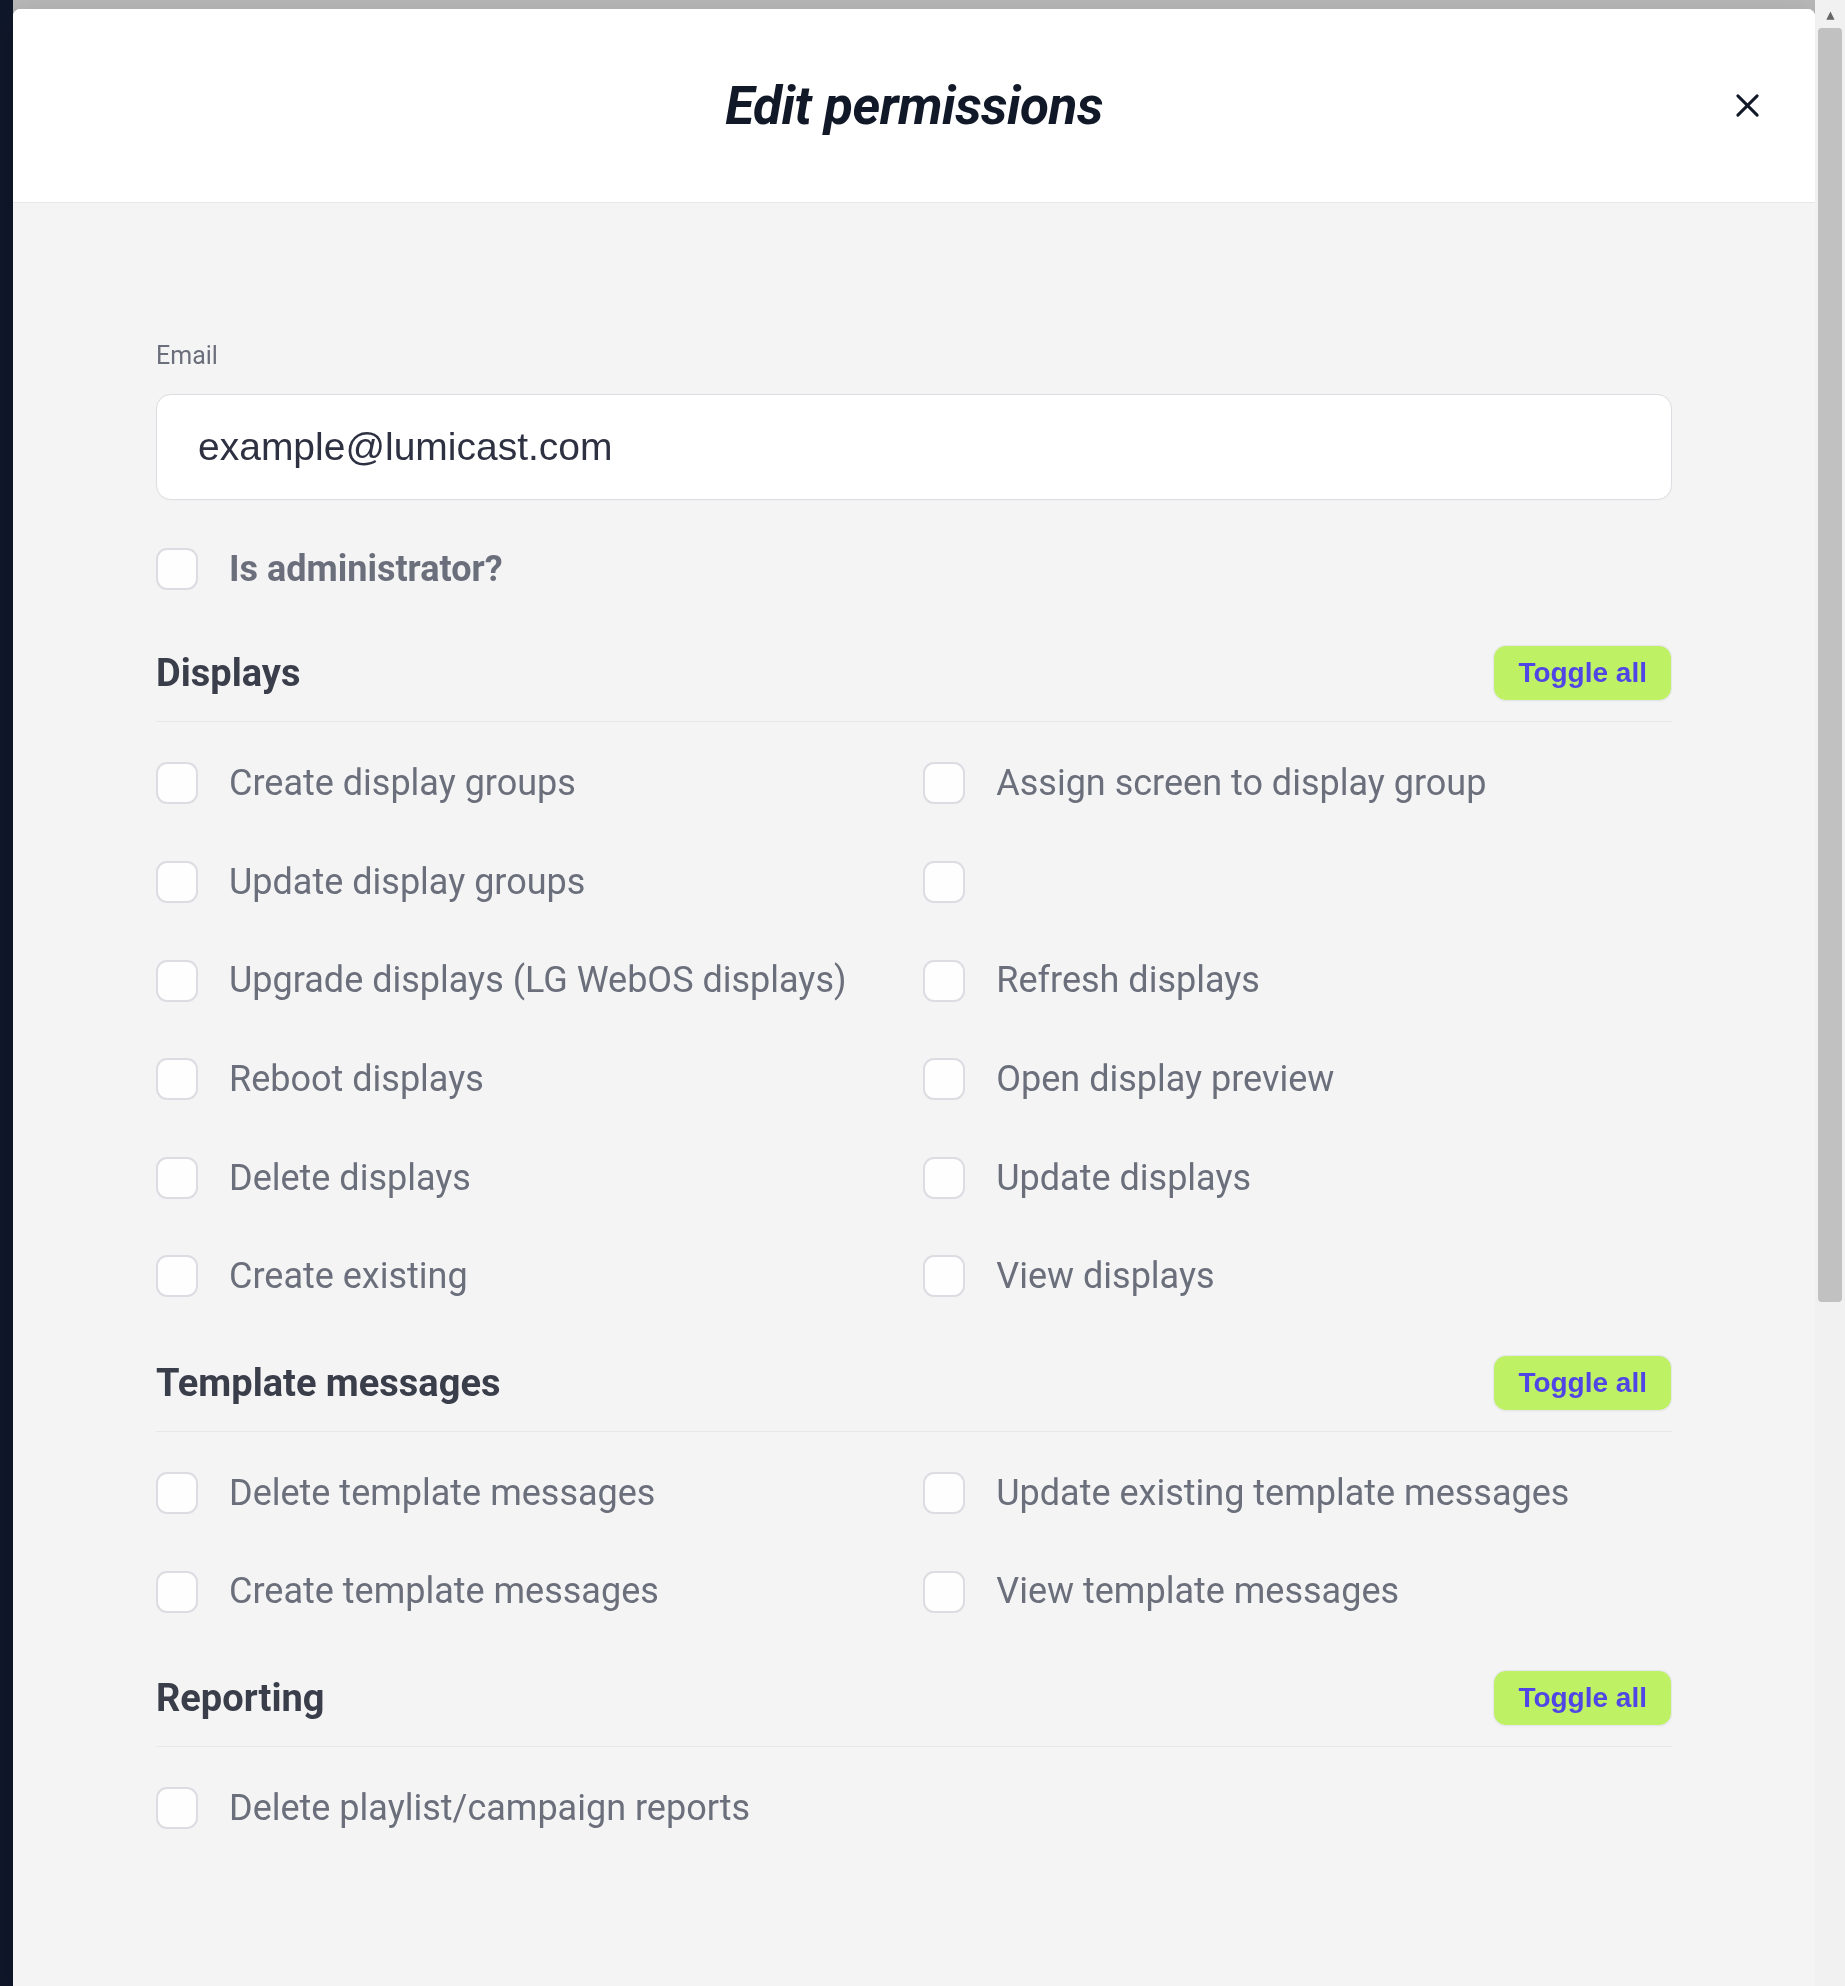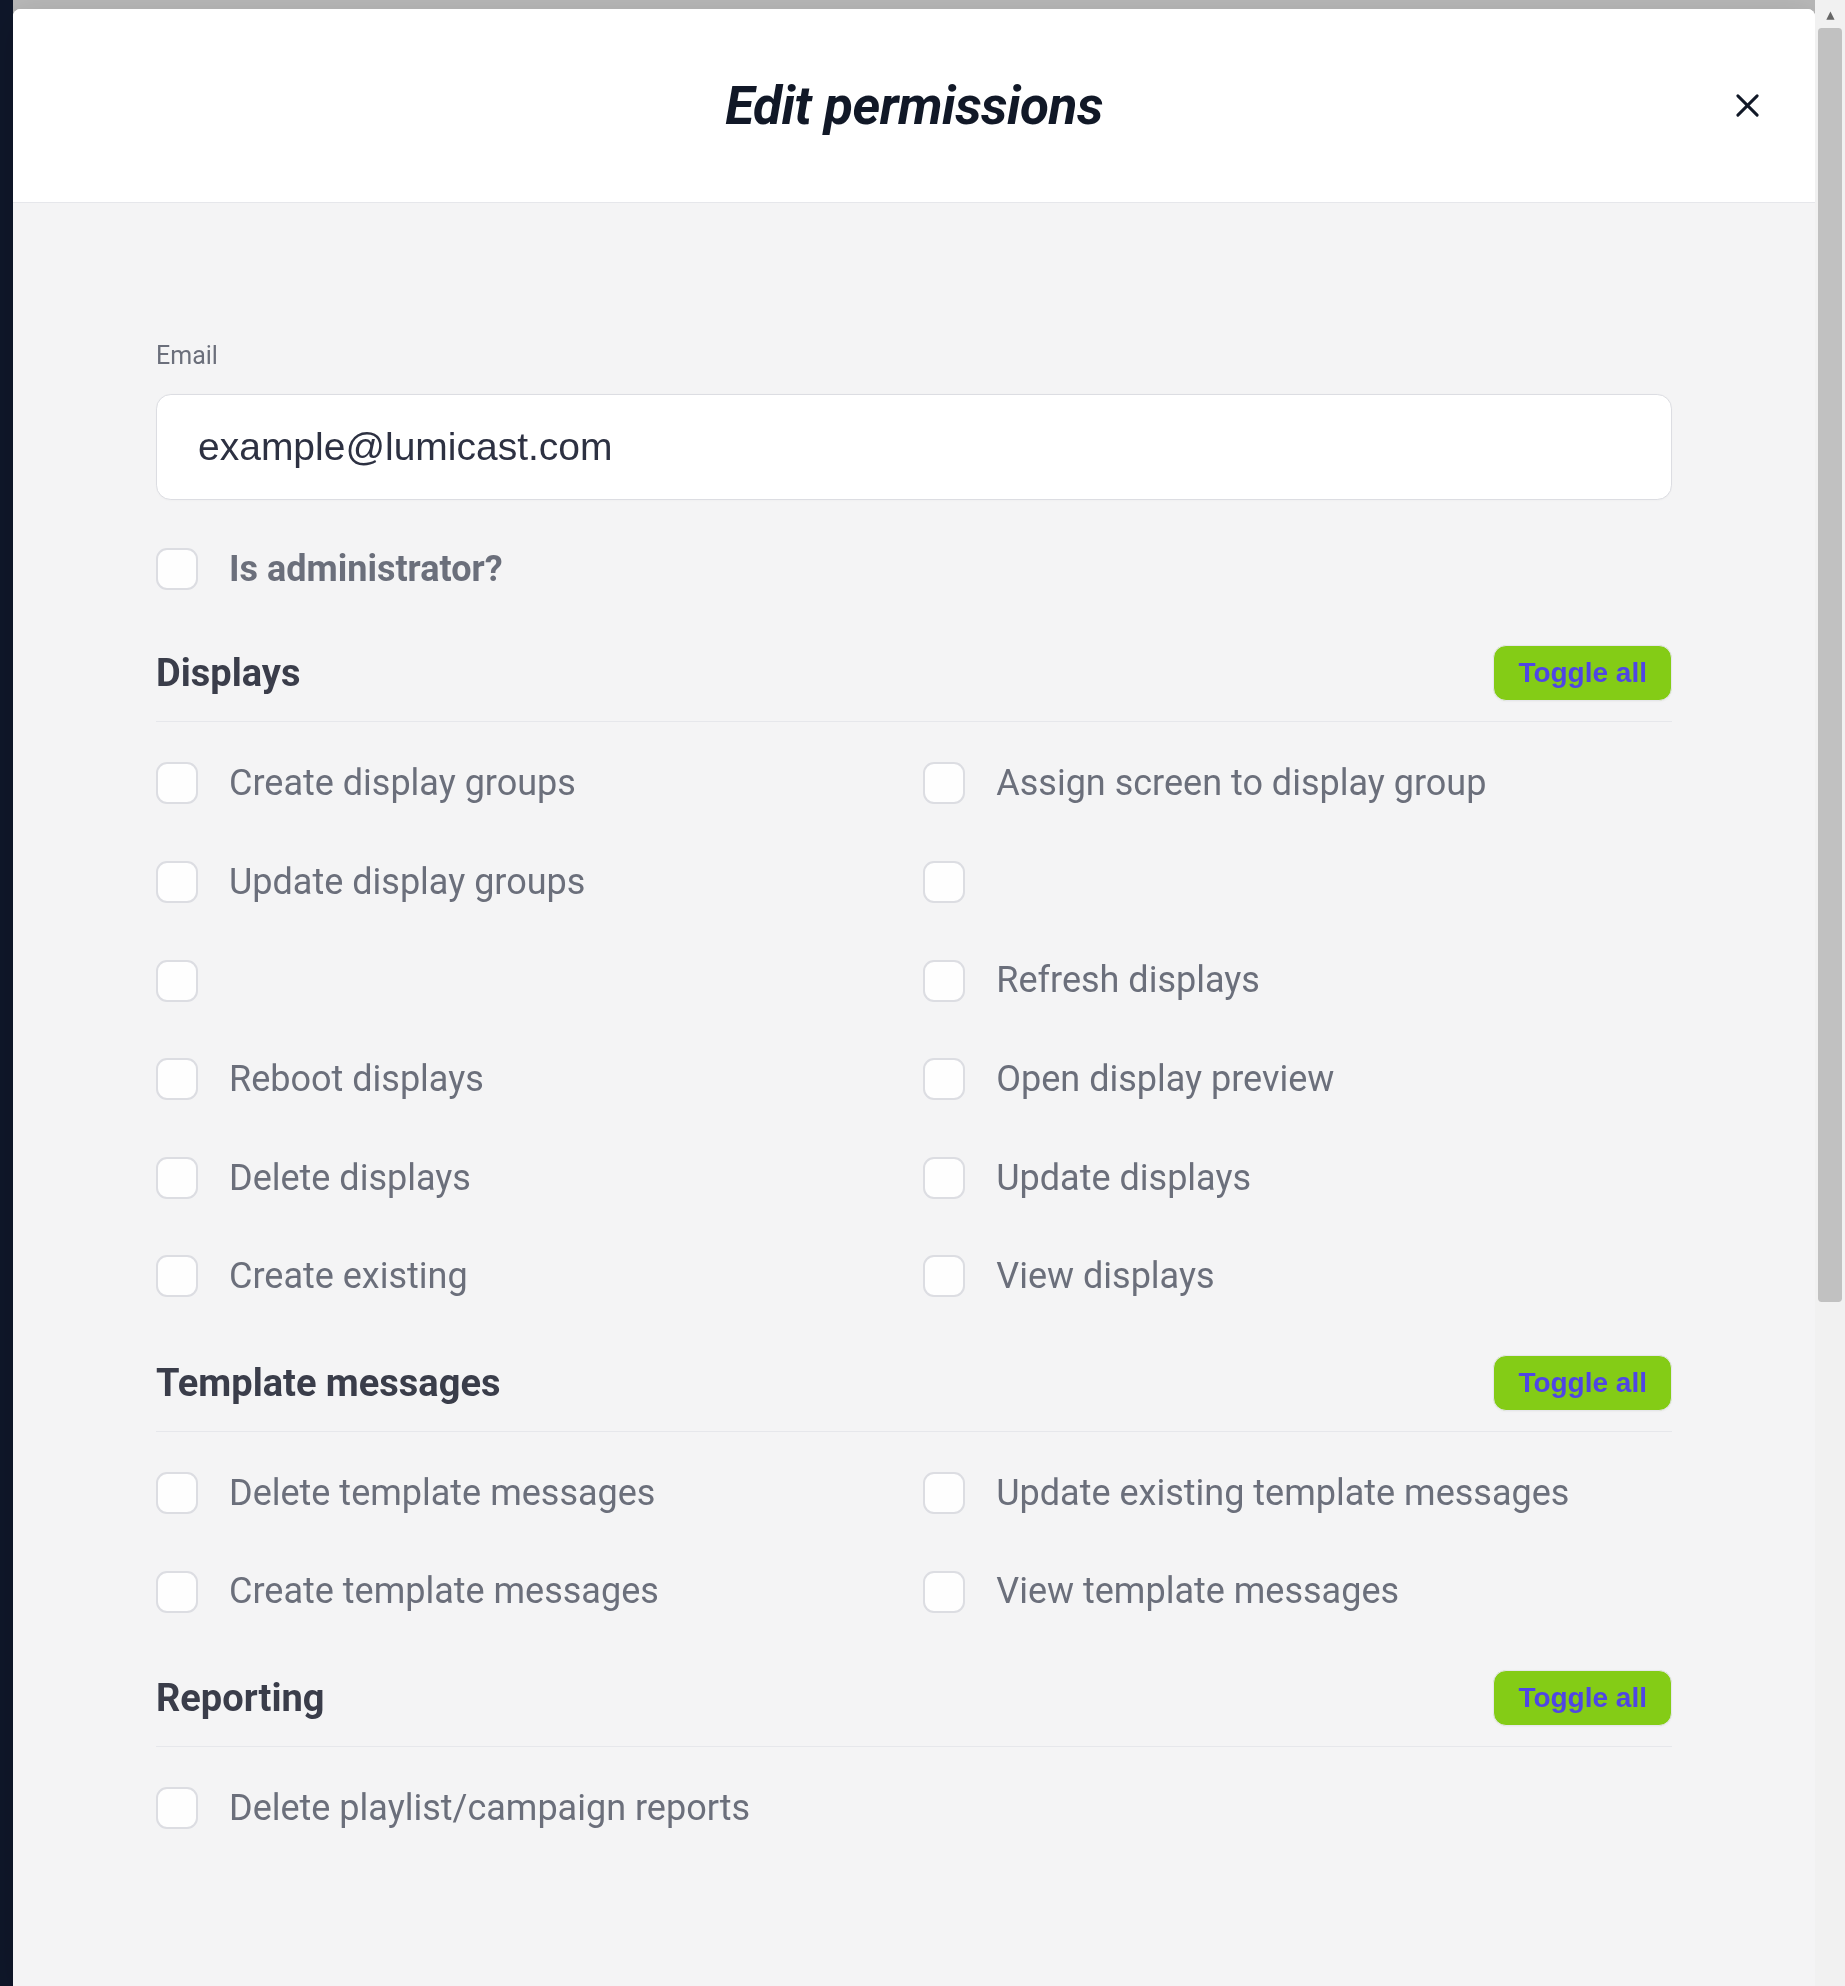--- a/index.html
+++ b/index.html
@@ -161,21 +161,21 @@
   }
   .section-title {
     font-size: 38px;
     font-weight: 700;
     color: #3a3d4a;
   }
   .toggle-all {
     font-size: 28px;
     font-weight: 600;
     color: #4f46e5;
-    background: #84cc16;
+    background: #bef264;
     border: 1.8px solid #e6e7eb;
     border-radius: 13px;
     padding: 11px 24px;
     cursor: pointer;
     box-shadow: 0 0.9px 1.8px rgba(0,0,0,0.03);
   }
 
   .perm-grid {
     display: grid;
     grid-template-columns: 1fr 1fr;
@@ -241,20 +241,21 @@
           </div>
           <div class="perm-item">
             <div class="checkbox"></div>
             <div class="perm-label">Update display groups</div>
           </div>
           <div class="perm-item">
             <div class="checkbox"></div>
           </div>
           <div class="perm-item">
             <div class="checkbox"></div>
+            <div class="perm-label">Upgrade displays (LG WebOS displays)</div>
           </div>
           <div class="perm-item">
             <div class="checkbox"></div>
             <div class="perm-label">Refresh displays</div>
           </div>
           <div class="perm-item">
             <div class="checkbox"></div>
             <div class="perm-label">Reboot displays</div>
           </div>
           <div class="perm-item">

